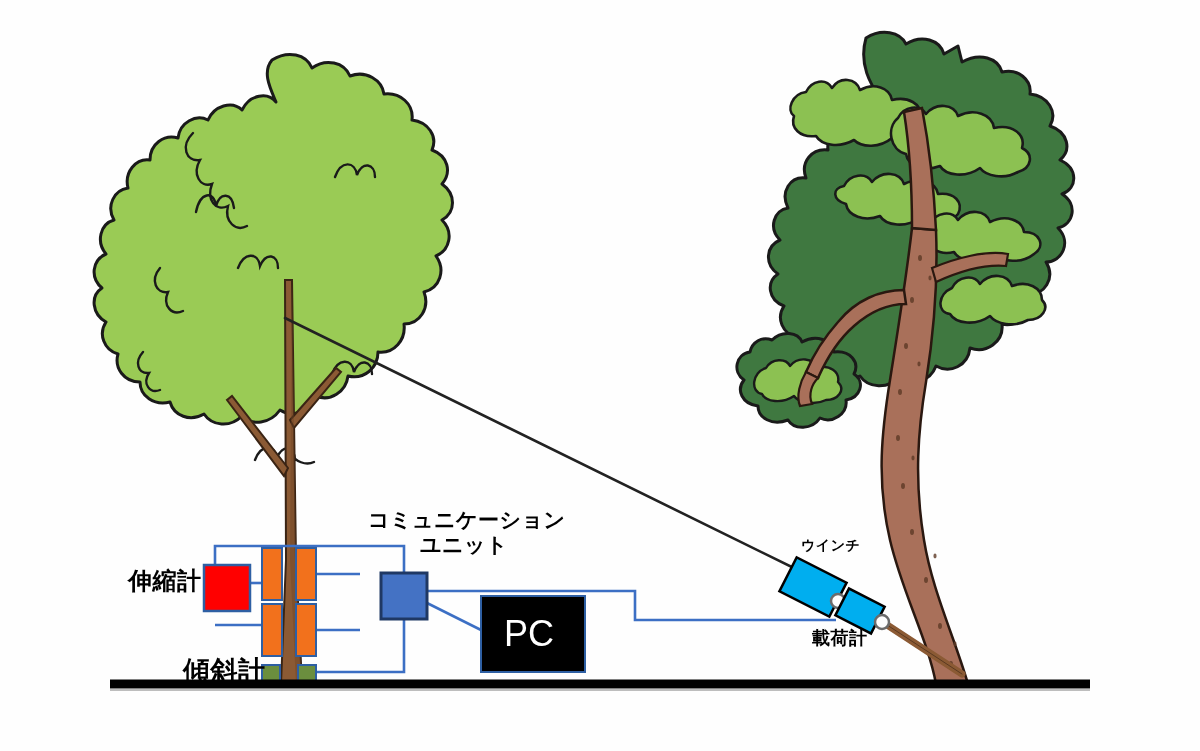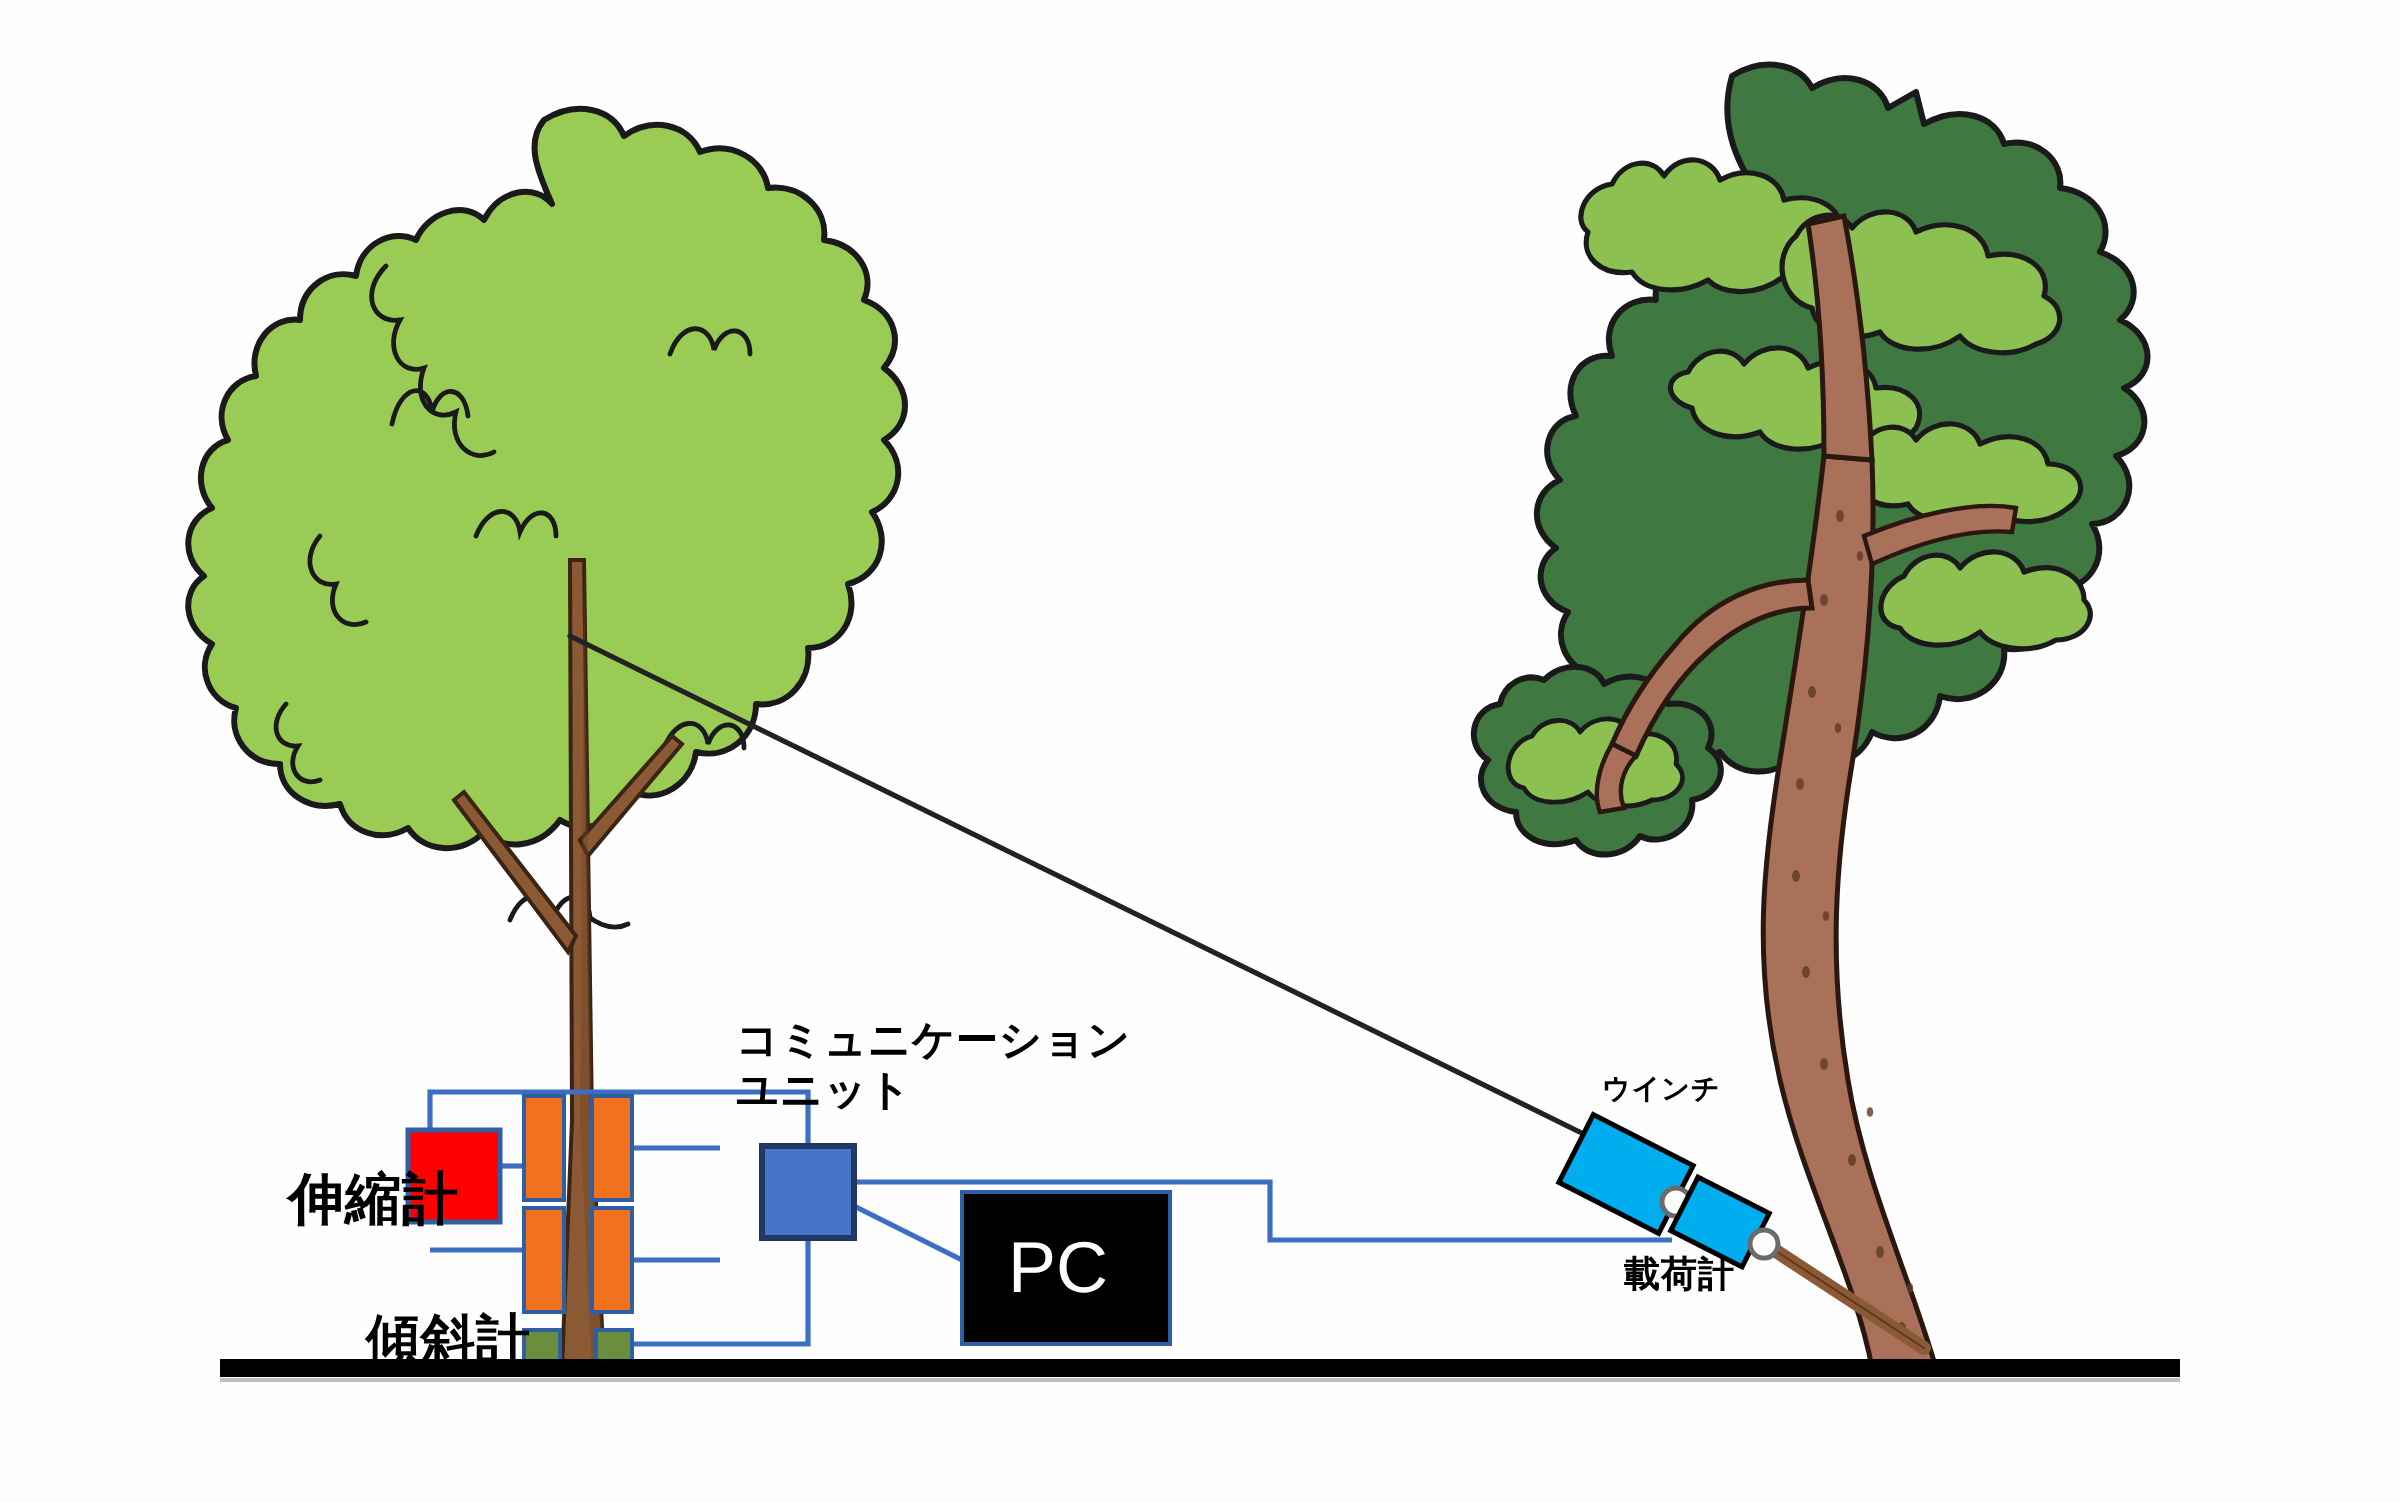--- a/index.html
+++ b/index.html
@@ -31,27 +31,27 @@
     font-family: "DejaVu Sans", "Liberation Sans", sans-serif;
     font-weight: 700;
     line-height: 1.18;
     white-space: pre;
     letter-spacing: 0.5px;
   }
   #label-comm-unit {
     left: 368px;
     top: 508px;
     font-size: 21px;
+    text-align: center;
     width: 192px;
   }
   #label-extensometer {
-    left: 144px;
+    left: 128px;
     top: 567px;
-    font-size: 28px;
-    margin-top: 16px;
+    font-size: 24px;
   }
   #label-inclinometer {
     left: 183px;
     top: 655px;
     font-size: 27px;
   }
   #label-winch {
     left: 801px;
     top: 537px;
     font-size: 14px;

